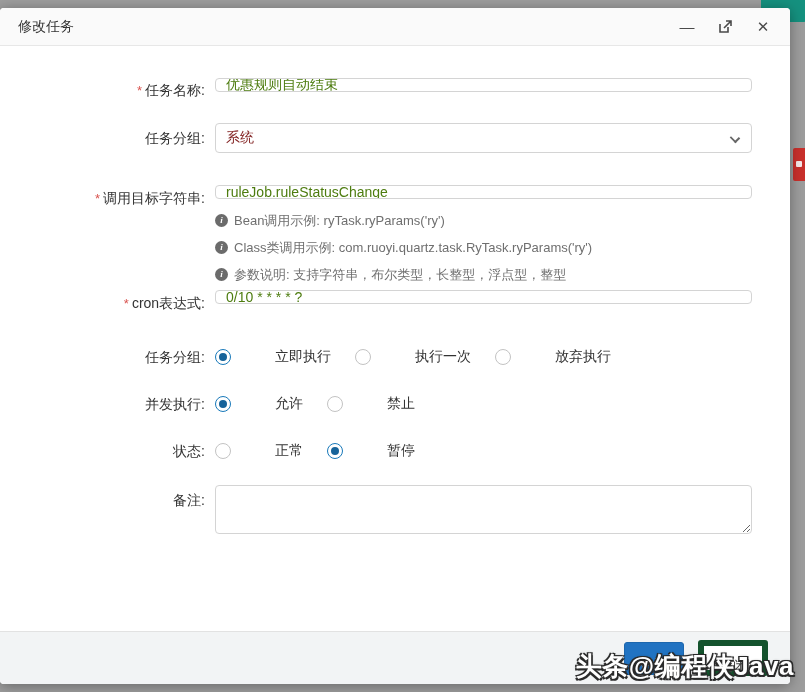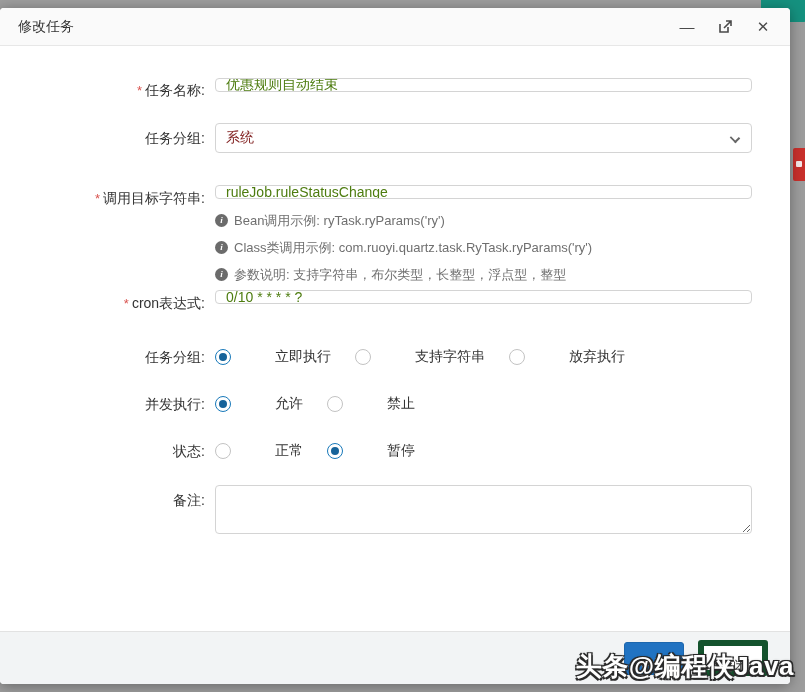--- a/index.html
+++ b/index.html
@@ -215,21 +215,21 @@
         <div class="form-row" style="margin-bottom: 17px;">
           <div class="form-label"><span>任务分组:</span></div>
           <div class="form-ctrl">
             <div class="radio-group">
               <span class="radio-opt">
                 <span class="radio-circle checked"></span>
                 <span class="radio-text">立即执行</span>
               </span>
               <span class="radio-opt">
                 <span class="radio-circle"></span>
-                <span class="radio-text">支持字符串</span>
+                <span class="radio-text">执行一次</span>
               </span>
               <span class="radio-opt">
                 <span class="radio-circle"></span>
                 <span class="radio-text">放弃执行</span>
               </span>
             </div>
           </div>
         </div>
         <div class="form-row" style="margin-bottom: 17px;">
           <div class="form-label"><span>并发执行:</span></div>

